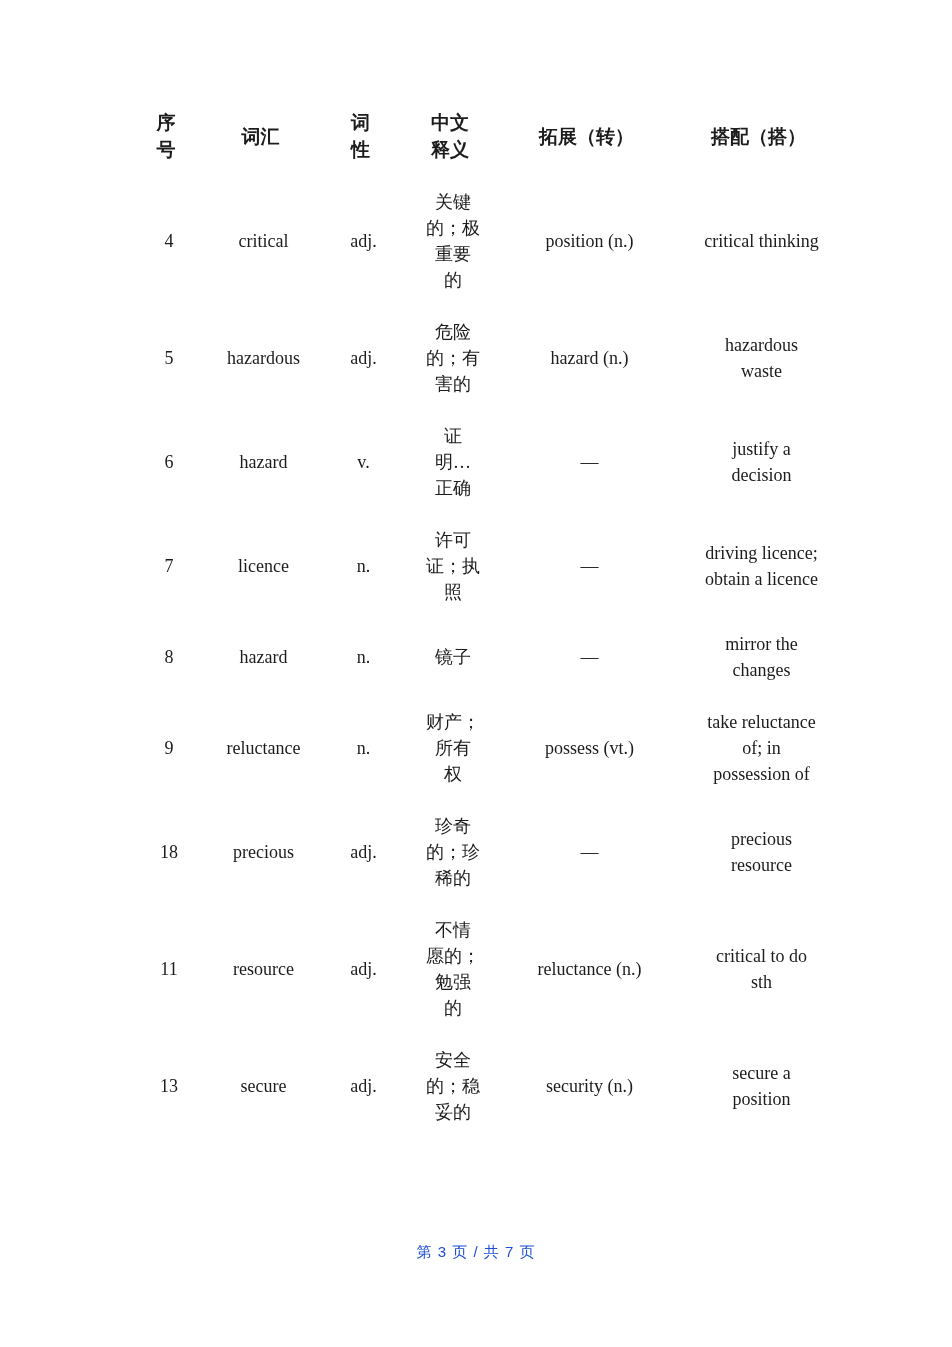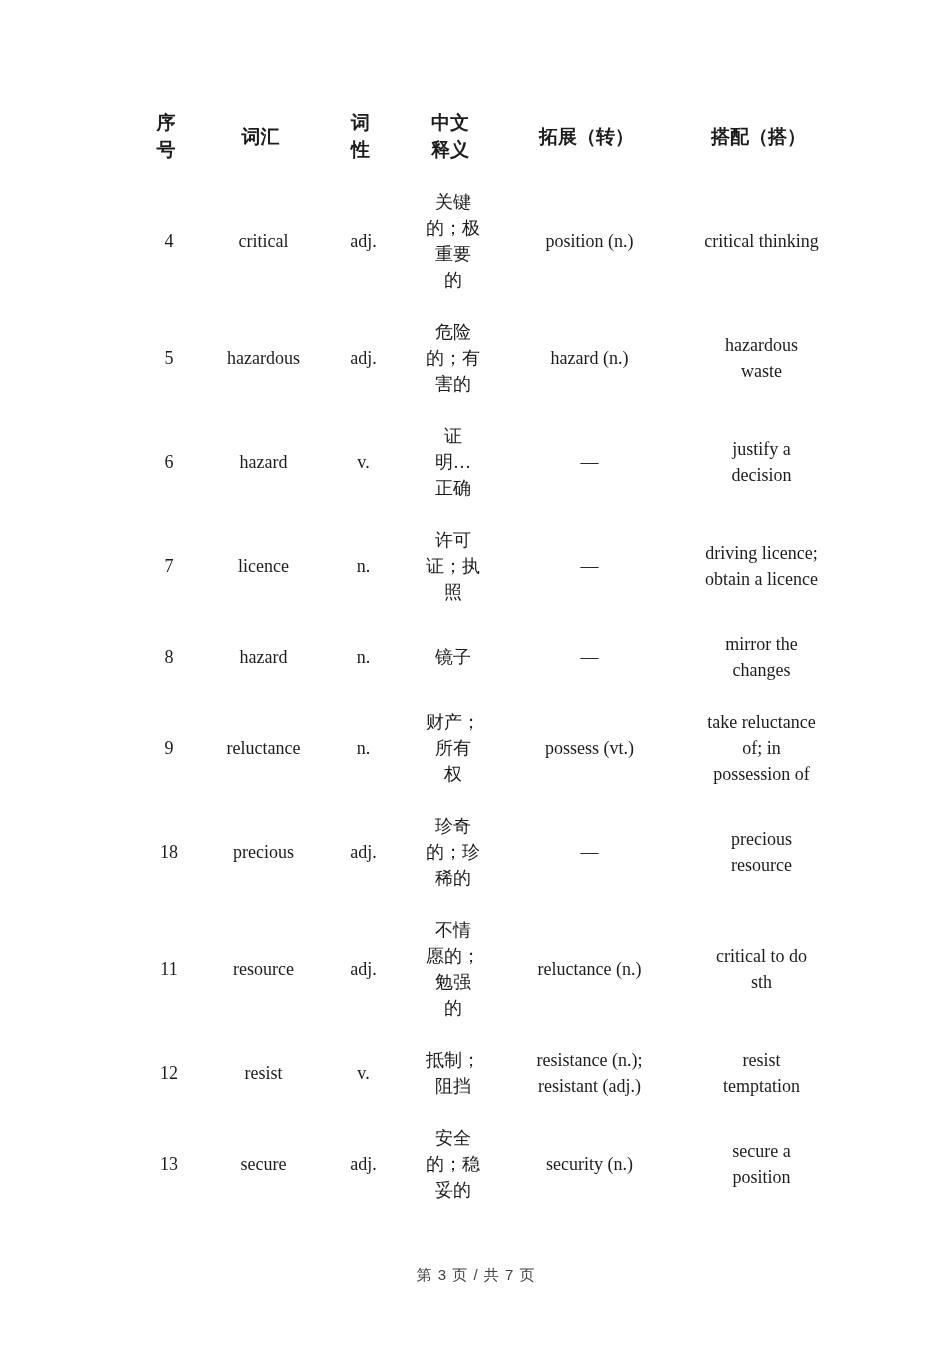--- a/index.html
+++ b/index.html
@@ -44,22 +44,21 @@
   }
   .page-footer {
     position: absolute;
     left: 0;
     right: 0;
     top: 1243px;
     text-align: center;
     font-family: "Liberation Sans", "DejaVu Sans", sans-serif;
     font-size: 15px;
     letter-spacing: 1px;
-    color: #404040;
-    margin-top: 23px;
+    color: #1d4ed8;
   }
 </style>
 </head>
 <body>
 
 <div class="page">
 
   <table class="vocab-table">
     <colgroup>
       <col style="width:66px">
@@ -165,31 +164,20 @@
         <td>adj.</td>
         <td>不情
 愿的；
 勉强
 的</td>
         <td>reluctance (n.)</td>
         <td>critical to do
 sth</td>
       </tr>
       <tr>
-        <td>12</td>
-        <td>resist</td>
-        <td>v.</td>
-        <td>抵制；
-阻挡</td>
-        <td>resistance (n.);
-resistant (adj.)</td>
-        <td>resist
-temptation</td>
-      </tr>
-      <tr>
         <td>13</td>
         <td>secure</td>
         <td>adj.</td>
         <td>安全
 的；稳
 妥的</td>
         <td>security (n.)</td>
         <td>secure a
 position</td>
       </tr>

